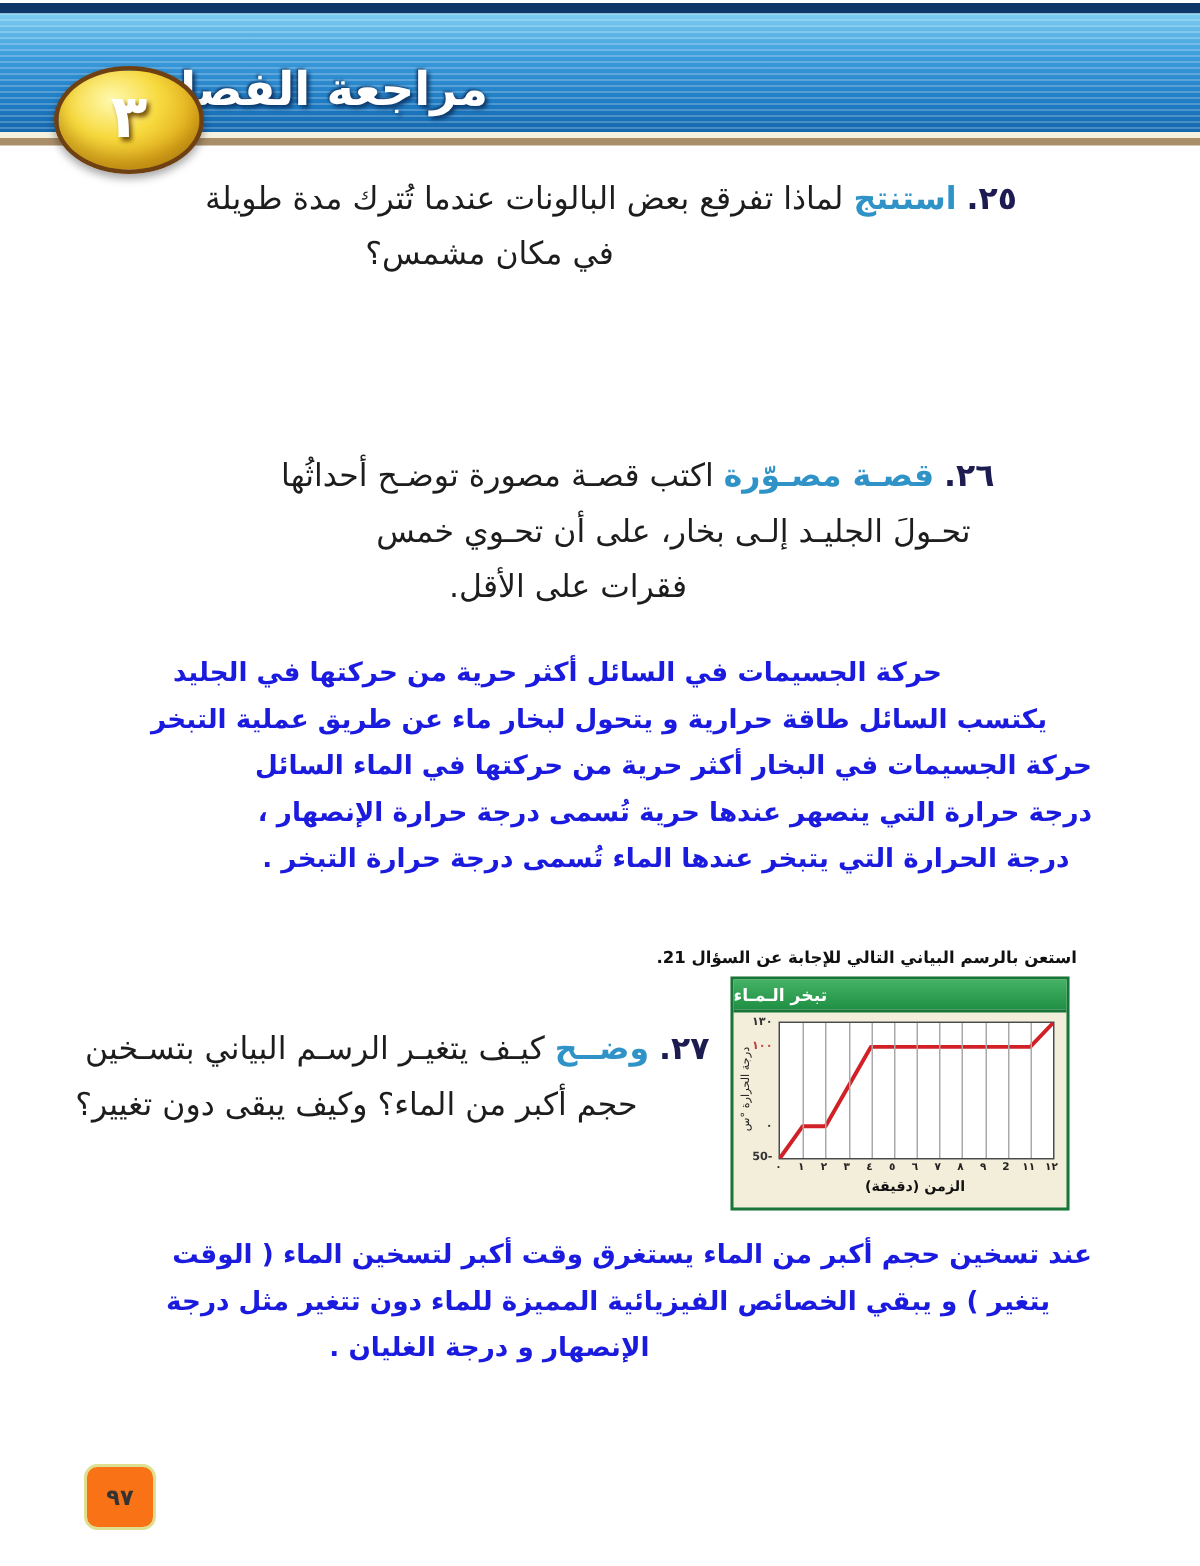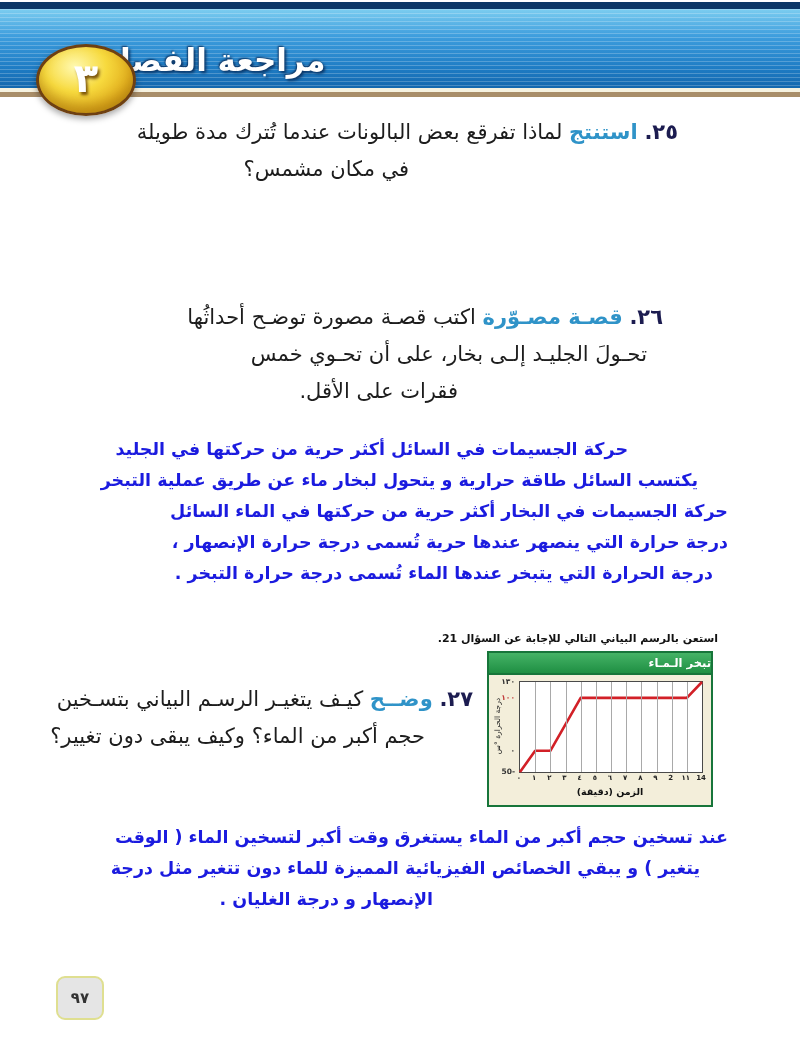--- a/index.html
+++ b/index.html
@@ -36,38 +36,38 @@
     font-size:17.5px;line-height:31px;}
   .a25{top:218px;right:74px;}
   .a26{top:434px;right:72px;}
   .a27{top:822px;right:72px;}
 
   
   .chart-caption{position:absolute;top:632px;right:82px;font-size:11px;font-weight:bold;color:#111;direction:rtl;}
   .chart{position:absolute;left:487px;top:651px;width:222px;height:152px;border:2px solid #17753a;
     background:#f3eeda;box-sizing:content-box;}
   .chart-title{height:20px;background:linear-gradient(180deg,#45b366,#1f8f43);border-bottom:2px solid #17753a;
-    color:#fff;font-size:11.5px;font-weight:bold;text-align:right;line-height:20px;direction:rtl;}
+    color:#fff;font-size:11.5px;font-weight:bold;text-align:left;line-height:20px;direction:rtl;}
   .chart-body{position:relative;height:130px;}
   .plot{position:absolute;left:30px;top:6px;width:182px;height:90px;background:#fff;border:1px solid #4a4a4a;}
   .plot svg{position:absolute;left:0;top:0;width:100%;height:100%;overflow:visible;}
   .gridline{position:absolute;top:0;width:1px;height:100%;background:#a9a9a9;}
   .y-ticks{position:absolute;left:0;top:6px;width:28px;height:90px;}
   .y-ticks span{position:absolute;right:2px;transform:translateY(-50%);font-size:7.5px;font-weight:bold;
     white-space:nowrap;direction:rtl;}
   .y-title{position:absolute;left:8px;top:51px;transform:translate(-50%,-50%) rotate(-90deg);
     font-size:7.5px;white-space:nowrap;direction:rtl;color:#222;}
   .x-ticks{position:absolute;left:30px;top:99px;width:182px;height:10px;}
   .x-ticks span{position:absolute;top:0;transform:translateX(-50%);font-size:7px;font-weight:bold;color:#222;}
   .x-title{position:absolute;left:30px;top:111px;width:182px;text-align:center;font-size:9.5px;
     font-weight:bold;direction:rtl;color:#111;}
 
   
   .page-num{position:absolute;left:56px;top:976px;width:44px;height:40px;border:2px solid #dfdf90;
-    border-radius:9px;background:#e5e5e5;display:flex;align-items:center;justify-content:center;
+    border-radius:9px;background:#f97316;display:flex;align-items:center;justify-content:center;
     font-size:15px;color:#333;font-weight:bold;}
 </style>
 </head>
 <body>
 
 <div class="page">
 
   <div>
     <div class="navy-bar"></div>
     <div class="banner">
@@ -142,21 +142,21 @@
           <span style="left: 16.6667%;">٢</span>
           <span style="left: 25%;">٣</span>
           <span style="left: 33.3333%;">٤</span>
           <span style="left: 41.6667%;">٥</span>
           <span style="left: 50%;">٦</span>
           <span style="left: 58.3333%;">٧</span>
           <span style="left: 66.6667%;">٨</span>
           <span style="left: 75%;">٩</span>
           <span style="left: 83.3333%;">2</span>
           <span style="left: 91.6667%;">١١</span>
-          <span style="left: 100%;">14</span>
+          <span style="left: 100%;">١٢</span>
         </div>
       <div class="x-title">الزمن (دقيقة)</div>
     </div>
   </div>
 
   <div class="question q27">
     <div class="q-line">
       <span class="q-num">٢٧.</span>
       <span class="q-kw">وضــح</span>
       <span>كيـف يتغيـر الرسـم البياني بتسـخين</span>

